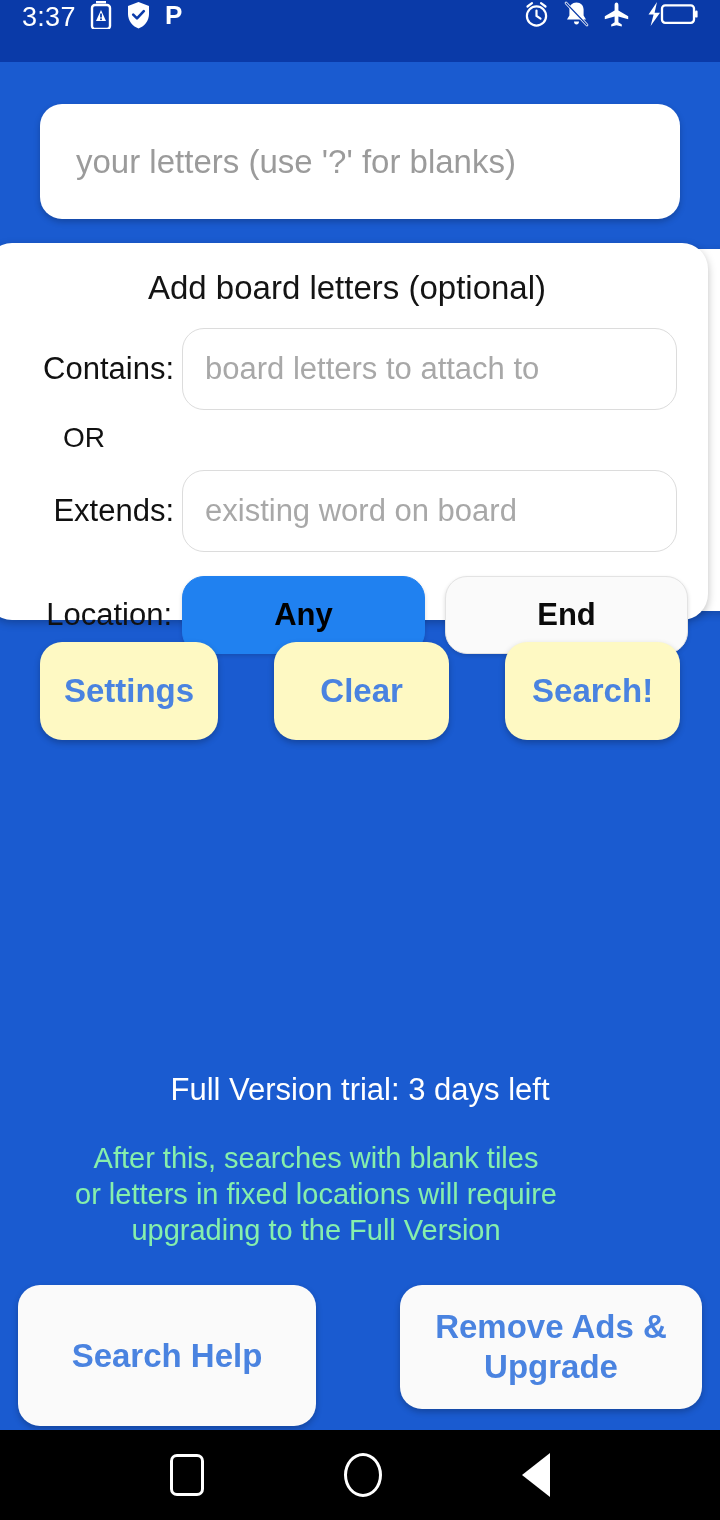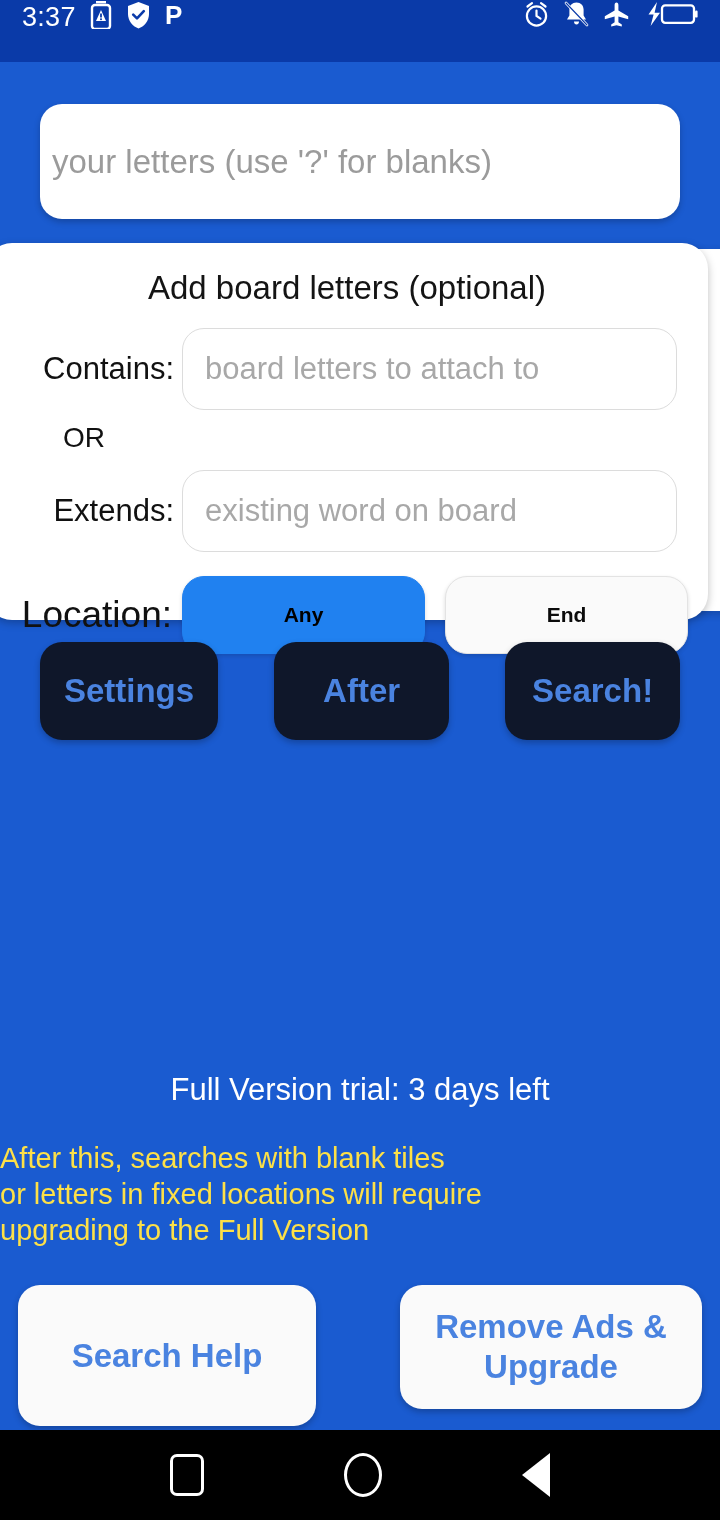--- a/index.html
+++ b/index.html
@@ -68,21 +68,21 @@
     left: 40px;
     width: 640px;
     height: 115px;
     background: #ffffff;
     border: none;
     border-radius: 22px;
     box-shadow: 0 3px 6px rgba(0,0,0,0.22);
     font-family: "Liberation Sans", sans-serif;
     font-size: 33px;
     color: #222222;
-    padding: 0 12px;
+    padding: 0 36px;
     outline: none;
   }
   .letters-field::placeholder {
     color: #9b9b9b;
     opacity: 1;
   }
 
   
   .card-stack {
     position: absolute;
@@ -163,37 +163,37 @@
   }
 
   
   .loc-row {
     display: flex;
     align-items: center;
     margin-top: 24px;
     padding-left: 28px;
   }
   .loc-label {
-    font-size: 37px;
+    font-size: 31px;
     color: #111111;
     width: 168px;
     flex: 0 0 168px;
     text-align: right;
     padding-right: 10px;
   }
   .loc-btn {
     flex: 1;
     height: 78px;
     margin-right: 20px;
     border-radius: 22px;
     border: 1.4px solid #e3e3e3;
     background: #fafafa;
     color: #0b0b0b;
     font-family: "Liberation Sans", sans-serif;
-    font-size: 21px;
+    font-size: 31px;
     font-weight: bold;
     box-shadow: 0 2px 4px rgba(0,0,0,0.14);
     cursor: pointer;
   }
   .loc-btn.selected {
     background: #2081f0;
     border-color: #2081f0;
     color: #000000;
   }
 
@@ -203,21 +203,21 @@
     top: 580px;
     left: 0;
     width: 720px;
     display: flex;
     justify-content: center;
     gap: 56px;
   }
   .action-btn {
     min-width: 175px;
     height: 98px;
-    background: #0f172a;
+    background: #fef9c3;
     border: none;
     border-radius: 22px;
     box-shadow: 0 3px 6px rgba(0,0,0,0.24);
     color: #4a83e0;
     font-family: "Liberation Sans", sans-serif;
     font-size: 33px;
     font-weight: bold;
     padding: 16px 24px;
     cursor: pointer;
   }
@@ -230,21 +230,22 @@
     width: 720px;
     text-align: center;
     color: #ffffff;
     font-size: 31px;
   }
   .trial-detail {
     position: absolute;
     top: 1078px;
     left: 0;
     width: 632px;
-    color: #fde047;
+    text-align: center;
+    color: #86efac;
     font-size: 29px;
     line-height: 36px;
   }
   .trial-detail span { display: block; }
 
   
   .bottom-row {
     position: absolute;
     top: 1223px;
     left: 0;
@@ -397,21 +398,21 @@
         <div class="loc-row">
           <span class="loc-label">Location:</span>
           <button class="loc-btn selected">Any</button>
           <button class="loc-btn">End</button>
         </div>
       </div>
     </div>
 
     <div class="action-row">
       <button class="action-btn">Settings</button>
-      <button class="action-btn">After</button>
+      <button class="action-btn">Clear</button>
       <button class="action-btn">Search!</button>
     </div>
 
     <div class="trial-line">Full Version trial: 3 days left</div>
 
     <div class="trial-detail">
       <span>After this, searches with blank tiles</span>
       <span>or letters in fixed locations will require</span>
       <span>upgrading to the Full Version</span>
     </div>

